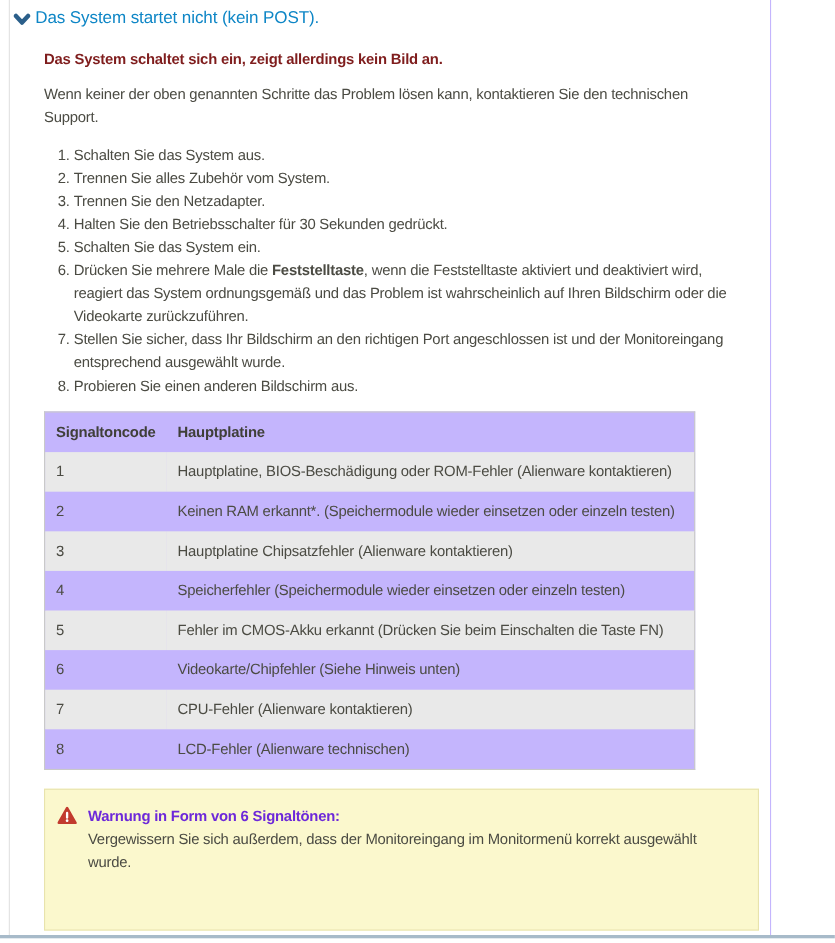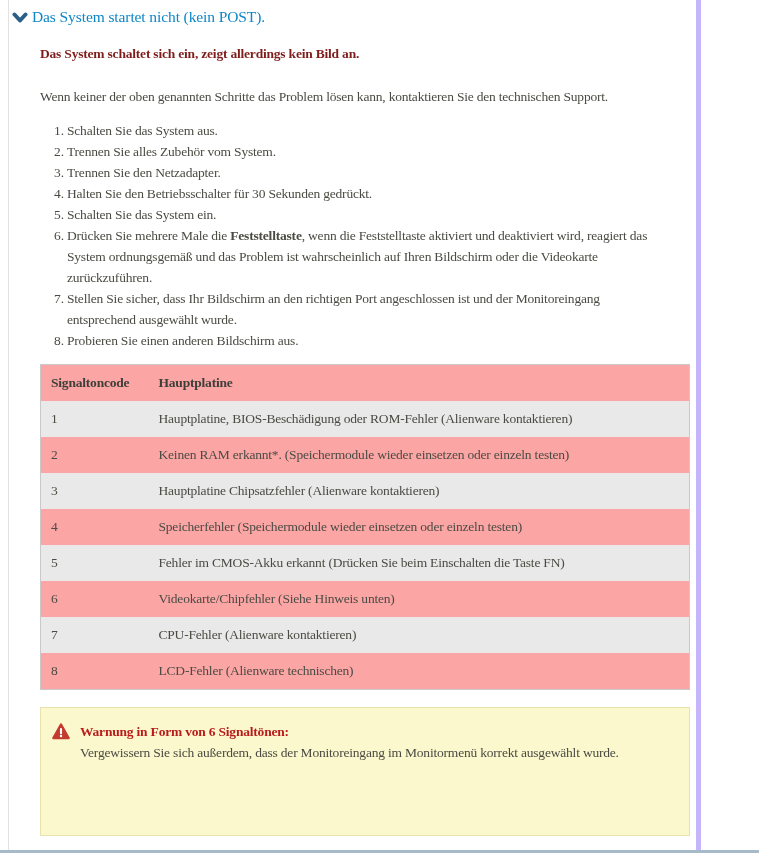--- a/index.html
+++ b/index.html
@@ -7,53 +7,53 @@
   body {
     width: 759px; height: 857px;
     font-family: "Liberation Sans", "DejaVu Sans", sans-serif;
     font-size: 13.5px; color: #4b4b43;
     letter-spacing: -0.2px;
     overflow: hidden; position: relative;
   }
   .page { position: relative; width: 759px; height: 857px; overflow: hidden; }
   .panel {
     position: absolute; left: 8px; top: 0; width: 693px; height: 851px;
-    border-left: 1px solid #e2e2e2; border-right: 5px solid #c4b5fd;
-    background: #ffffff; padding: 6px 0 0 0; font-family: Liberation Serif, serif;
+    border-left: 1px solid #e2e2e2; border-right: 1px solid #c4b5fd;
+    background: #ffffff; padding: 6px 0 0 0;
   }
   .accordion-header {
     display: flex; align-items: center; gap: 4px;
     padding: 2px 0 0 3px; cursor: pointer;
   }
   .accordion-header .chev { width: 16px; height: 14px; flex: 0 0 auto; margin-top: 2px; }
   .accordion-title { color: #0e86c6; font-size: 15.5px; letter-spacing: -0.1px; }
   .content { padding: 0 28px 0 31px; }
   .subtitle { font-weight: bold; color: #7f1d1d; margin-top: 19px; line-height: 18px; }
-  .para { margin-top: 23px; line-height: 21px; max-width: 640px; }
+  .para { margin-top: 12px; line-height: 21px; max-width: 640px; }
   ol.steps { margin: 13px 0 0 0; padding-left: 27px; max-width: 640px; }
   ol.steps li { line-height: 21px; }
   table.beeps {
-    margin-top: 13px; width: 650px; border-collapse: collapse;
-    border: 1px solid #c9c9c9; background: #fca5a5;
+    margin-top: 13px; width: 592px; border-collapse: collapse;
+    border: 1px solid #c9c9c9; background: #c4b5fd;
   }
   table.beeps th, table.beeps td {
     text-align: left; vertical-align: middle;
     padding: 9px 10px; line-height: 18px;
   }
   table.beeps th { font-weight: bold; color: #3f3f39; }
   table.beeps .col-code { width: 108px; }
   table.beeps tbody tr:nth-child(odd) { background: #e9e9e9; }
   .warning-box {
     margin-top: 17px; width: 650px; height: 129px; overflow: hidden;
     background: #fbf8cd; border: 1px solid #e8e3ad;
     padding: 13px 18px 4px 11px;
     display: flex; gap: 10px;
   }
   .warning-box .w-icon { flex: 0 0 auto; width: 18px; height: 17px; margin-top: 2px; }
-  .warning-title { font-weight: bold; color: #b91c1c; line-height: 21px; }
+  .warning-title { font-weight: bold; color: #6d28d9; line-height: 21px; }
   .warning-body { line-height: 21px; }
   .warning-body + .warning-body { margin-top: 8px; }
   .bottom-rule {
     position: absolute; left: 0; top: 850px; width: 759px; height: 3px;
     background: #a7bac9; z-index: 5;
   }
 </style>
 </head>
 <body>
 

